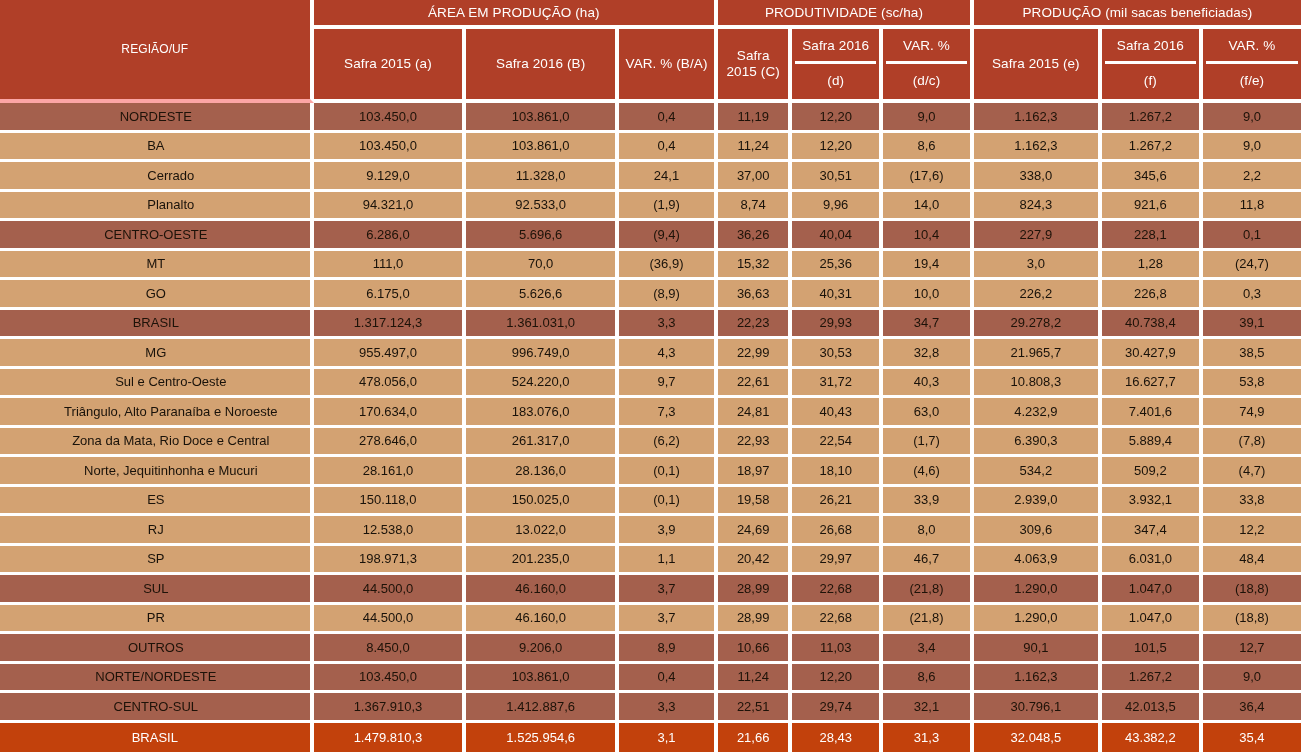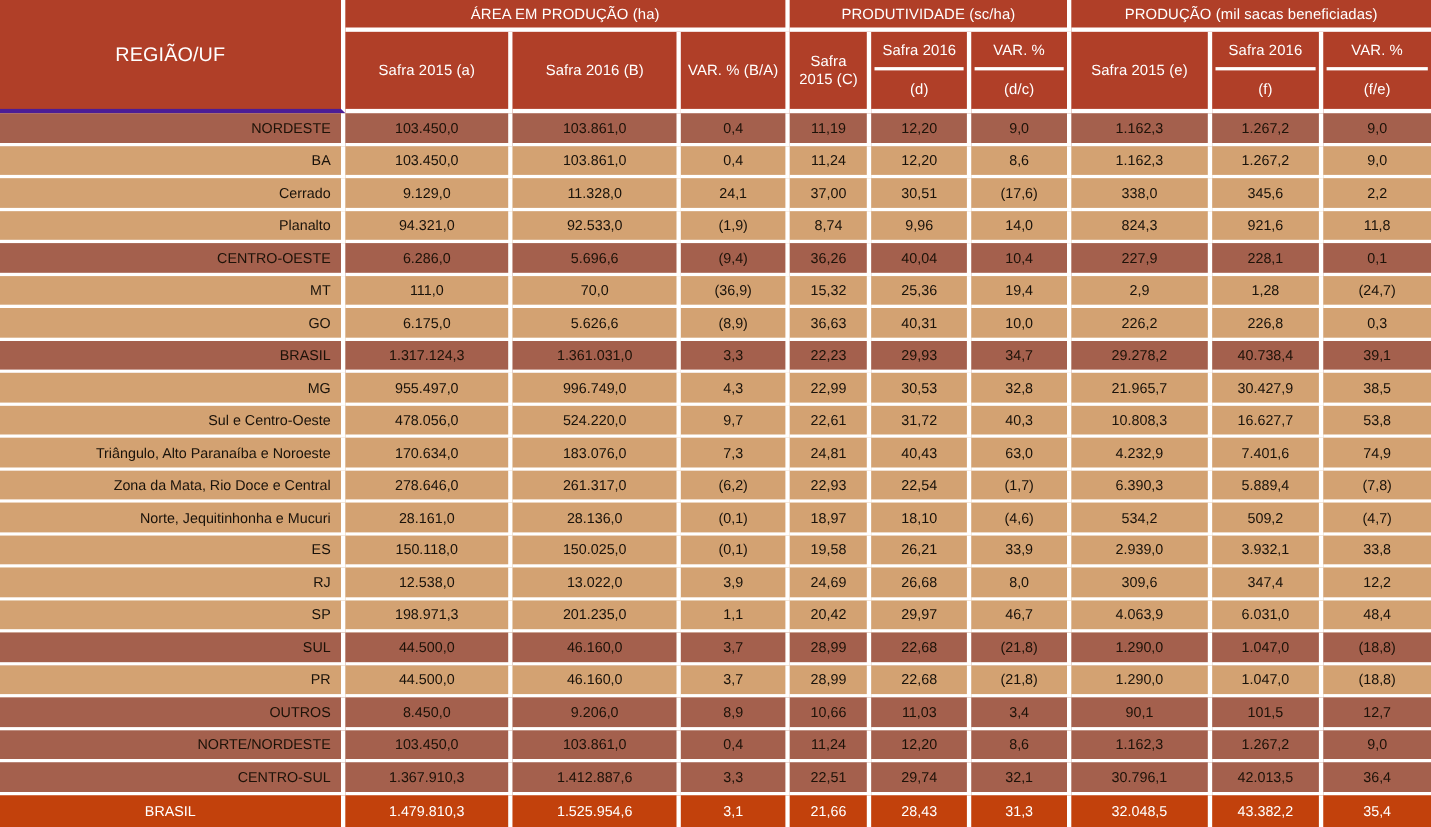--- a/index.html
+++ b/index.html
@@ -32,43 +32,43 @@
     letter-spacing: .1px;
     line-height: 1.18;
     border-right: 4px solid #ffffff;
     border-bottom: 4px solid #ffffff;
     padding: 2px 3px;
   }
   thead th.grp { font-size: 13.5px; height: 29px; }
   thead th.sub { height: 74px; }
   thead th.last-in-row { border-right: none; }
   thead th.regionuf {
-    font-size: 18px;
+    font-size: 12px;
     height: 103px;
-    border-bottom: 4px solid #4c1d95;
+    border-bottom: 4px solid #fca5a5;
   }
   
   .splitcell { display: flex; flex-direction: column; height: 100%; }
   .splitcell > span { flex: 1 1 50%; display: flex; align-items: center; justify-content: center; }
   .splitcell > span.top { border-bottom: 3px solid #ffffff; }
 
   
   tbody td {
     font-size: 13px;
     height: 29.4px;
     padding: 0 9px;
     border-right: 4px solid #ffffff;
     border-bottom: 3px solid #ffffff;
     white-space: nowrap;
     overflow: hidden;
     vertical-align: middle;
   }
   tbody td.last-in-row { border-right: none; }
   tbody td.num { text-align: center; }
-  tbody td.lbl { text-align: right; }
+  tbody td.lbl { text-align: center; }
 
   
   tr.lvl-region td { background: #A4604D; color: #1d1208; }
   tr.lvl-uf     td { background: #D3A272; color: #19120a; }
   tr.lvl-sub    td { background: #D3A272; color: #19120a; }
   tr.lvl-agg    td { background: #A4604D; color: #1d1208; }
   tr.lvl-total  td { background: #c2410c; color: #ffffff; }
   tr.lvl-total  td.lbl { text-align: center; }
 
   tr.lvl-sub td.lbl   { padding-left: 41px; }
@@ -207,21 +207,21 @@
           <td class="num last-in-row">0,1</td>
         </tr>
         <tr class="lvl-uf">
           <td class="lbl">MT</td>
           <td class="num">111,0</td>
           <td class="num">70,0</td>
           <td class="num">(36,9)</td>
           <td class="num">15,32</td>
           <td class="num">25,36</td>
           <td class="num">19,4</td>
-          <td class="num">2,9</td>
+          <td class="num">3,0</td>
           <td class="num">1,28</td>
           <td class="num last-in-row">(24,7)</td>
         </tr>
         <tr class="lvl-uf">
           <td class="lbl">GO</td>
           <td class="num">6.175,0</td>
           <td class="num">5.626,6</td>
           <td class="num">(8,9)</td>
           <td class="num">36,63</td>
           <td class="num">40,31</td>

